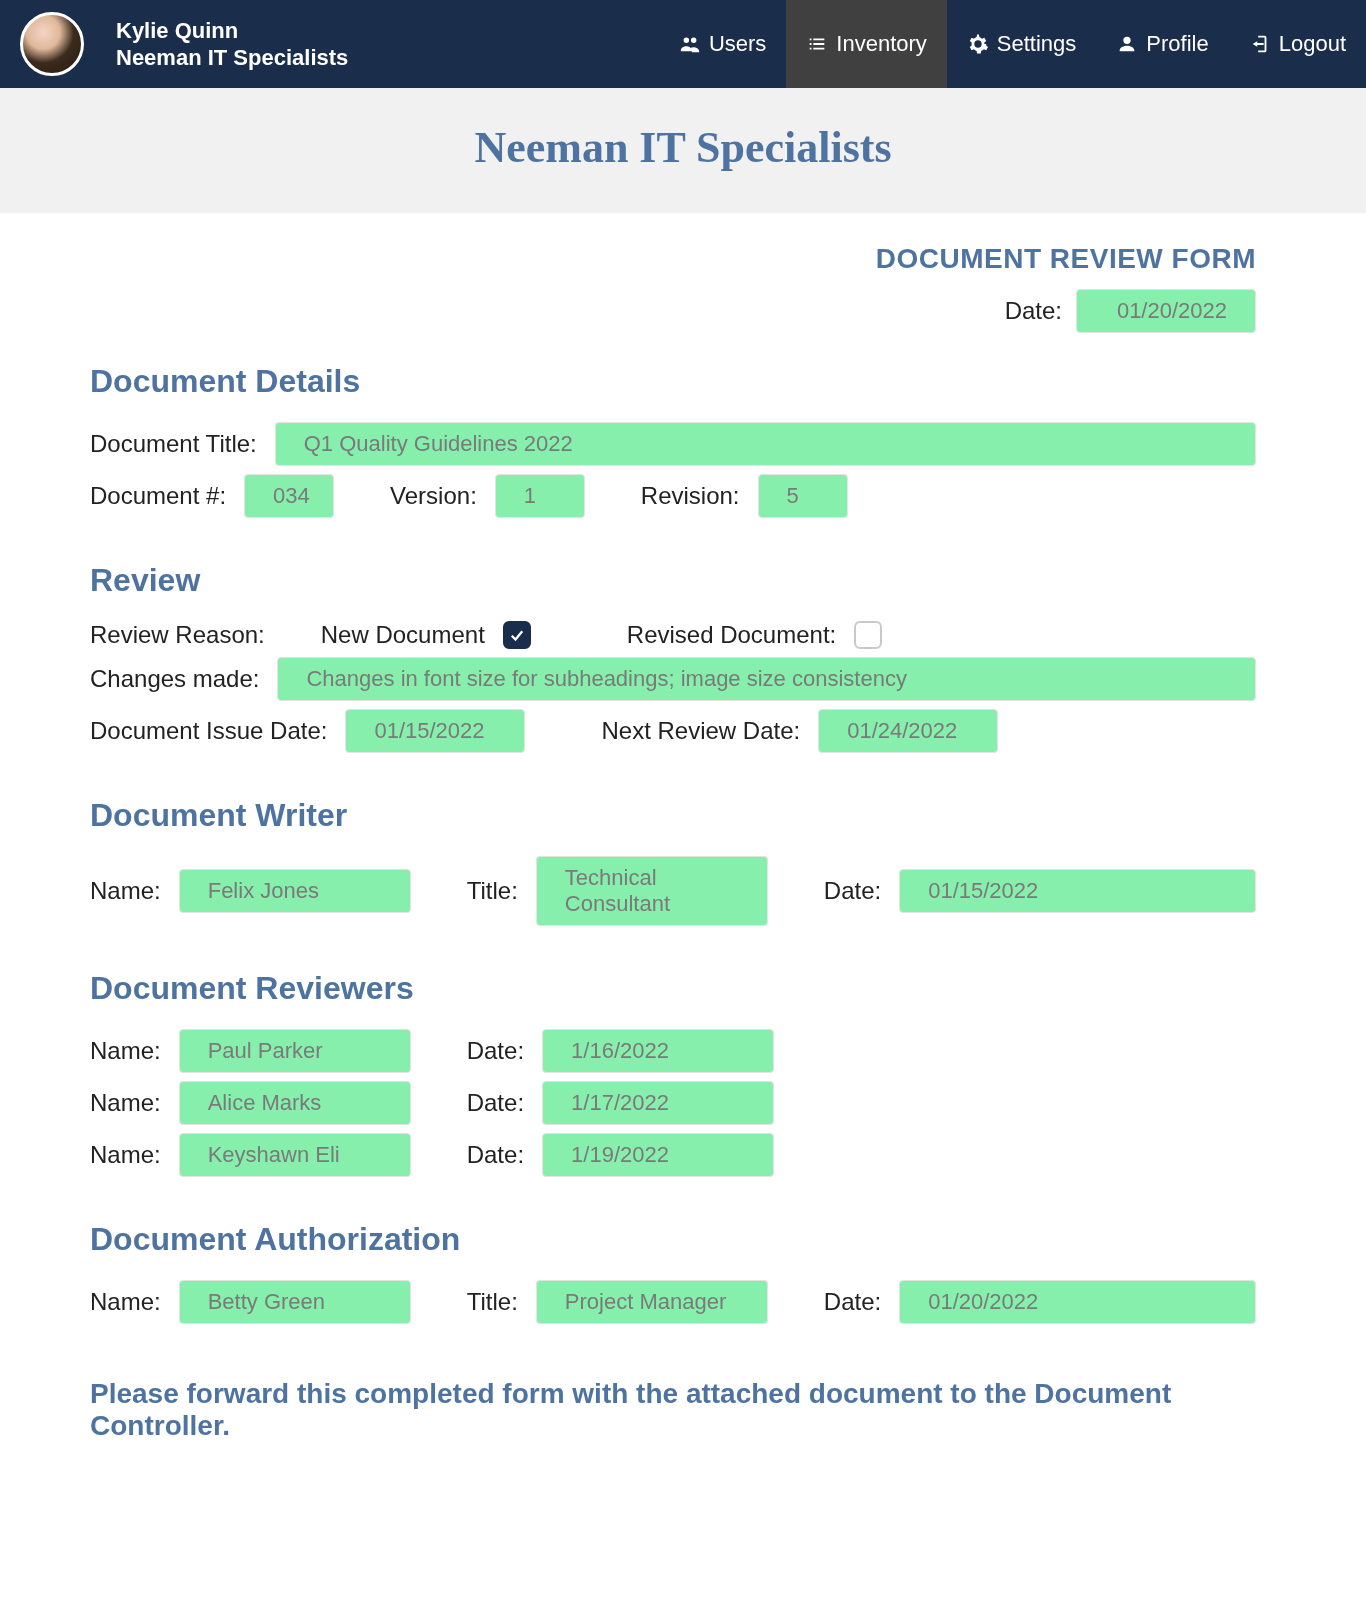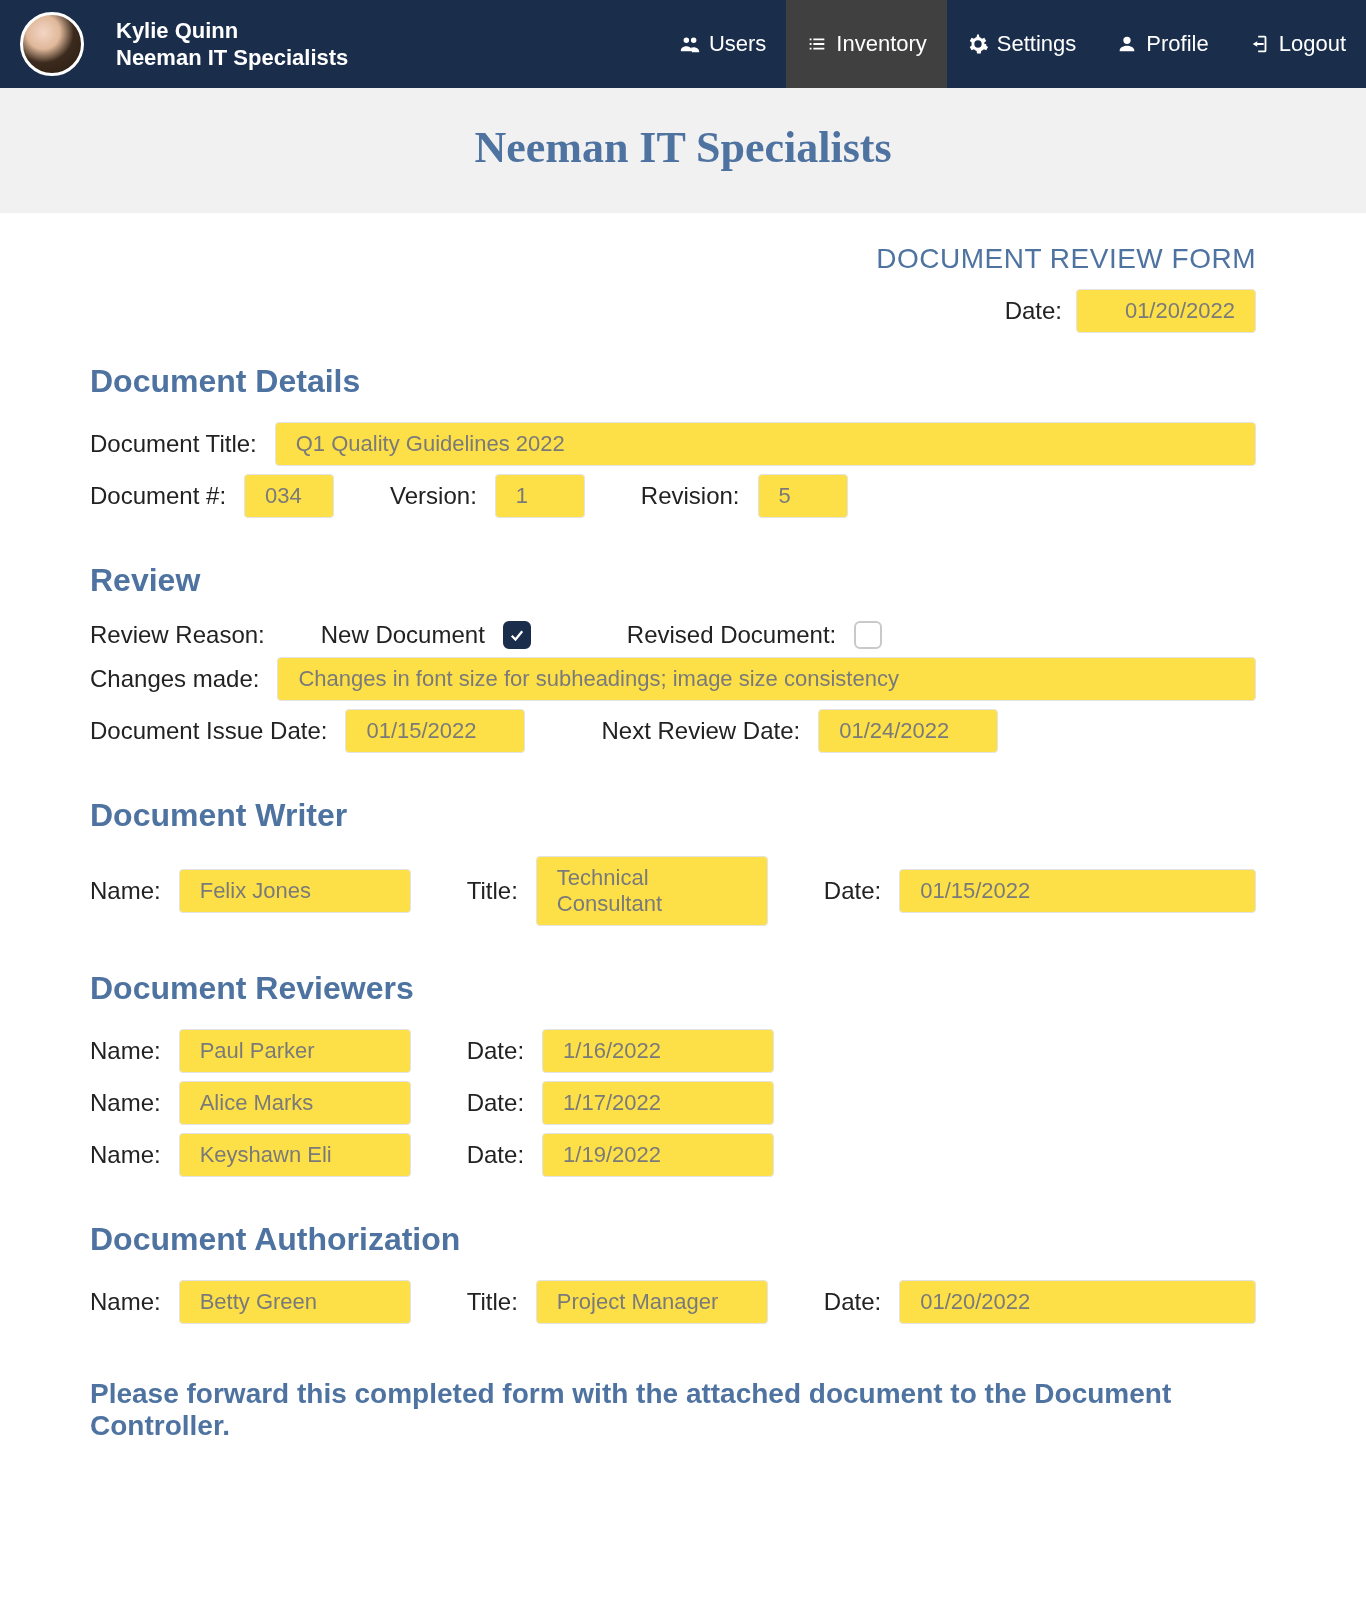--- a/index.html
+++ b/index.html
@@ -41,35 +41,35 @@
   color: #4e73a1;
   font-family: Georgia, 'Times New Roman', serif;
   font-size: 44px;
   font-weight: 700;
 }
 .page {
   padding: 30px 110px 60px 90px;
 }
 .form-header { text-align: right; margin-bottom: 24px; }
 .form-title {
-  color: #4e73a1; font-size: 28px; font-weight: 400; letter-spacing: 0.5px;
+  color: #4e73a1; font-size: 28px; font-weight: 700; letter-spacing: 0.5px;
   margin-bottom: 14px;
 }
 .date-row { display: flex; justify-content: flex-end; align-items: center; gap: 14px; }
 .section-title {
   color: #4e73a1; font-size: 32px; font-weight: 700; margin: 44px 0 22px;
 }
 .section-title.first { margin-top: 30px; }
 .row { display: flex; align-items: center; gap: 18px; margin-bottom: 8px; flex-wrap: wrap; }
 .label { font-size: 24px; color: #222; white-space: nowrap; }
 .field {
-  background: #fde047;
+  background: #86efac;
   border: 1px solid #e3e3e3;
   border-radius: 4px;
-  padding: 8px 20px;
+  padding: 8px 28px;
   font-size: 22px;
   color: #7a7a7a;
 }
 .field.wfull { flex: 1; }
 .field.w90  { width: 90px; }
 .field.w180 { width: 180px; }
 .field.w260 { width: 232px; }
 .checkbox {
   width: 28px; height: 28px; border-radius: 6px; border: 2px solid #c9c9c9;
   display: inline-flex; align-items: center; justify-content: center;

